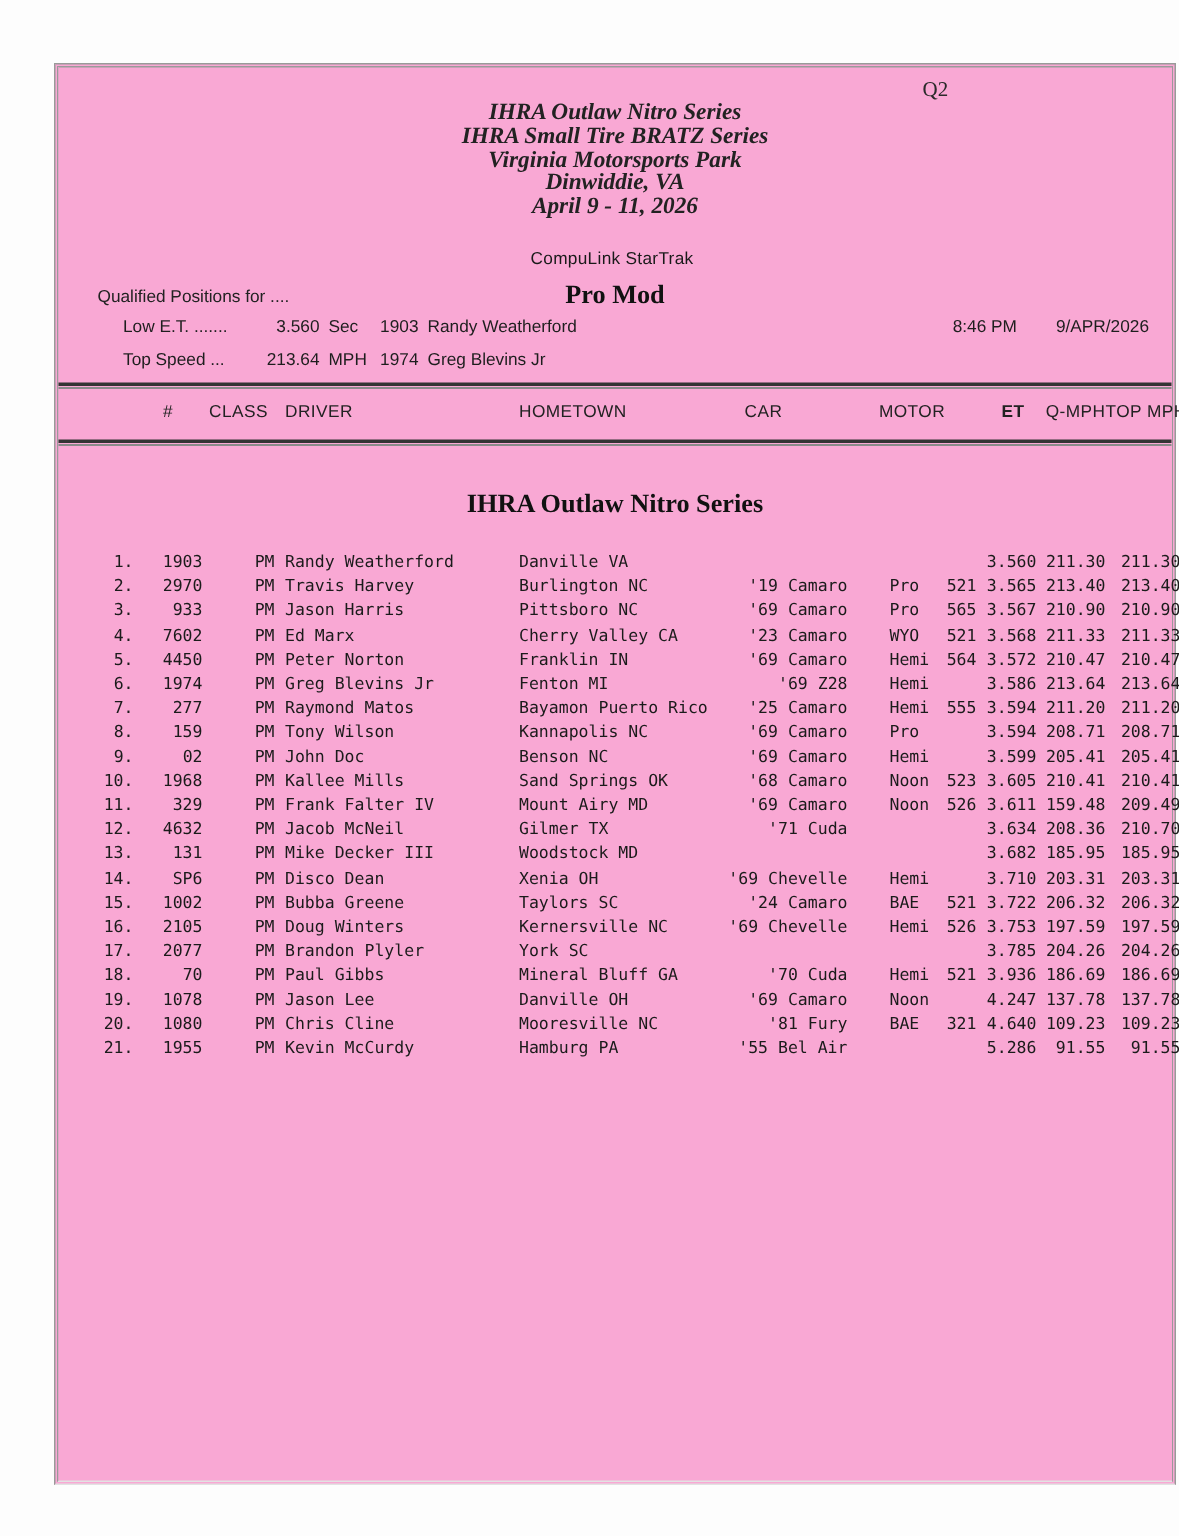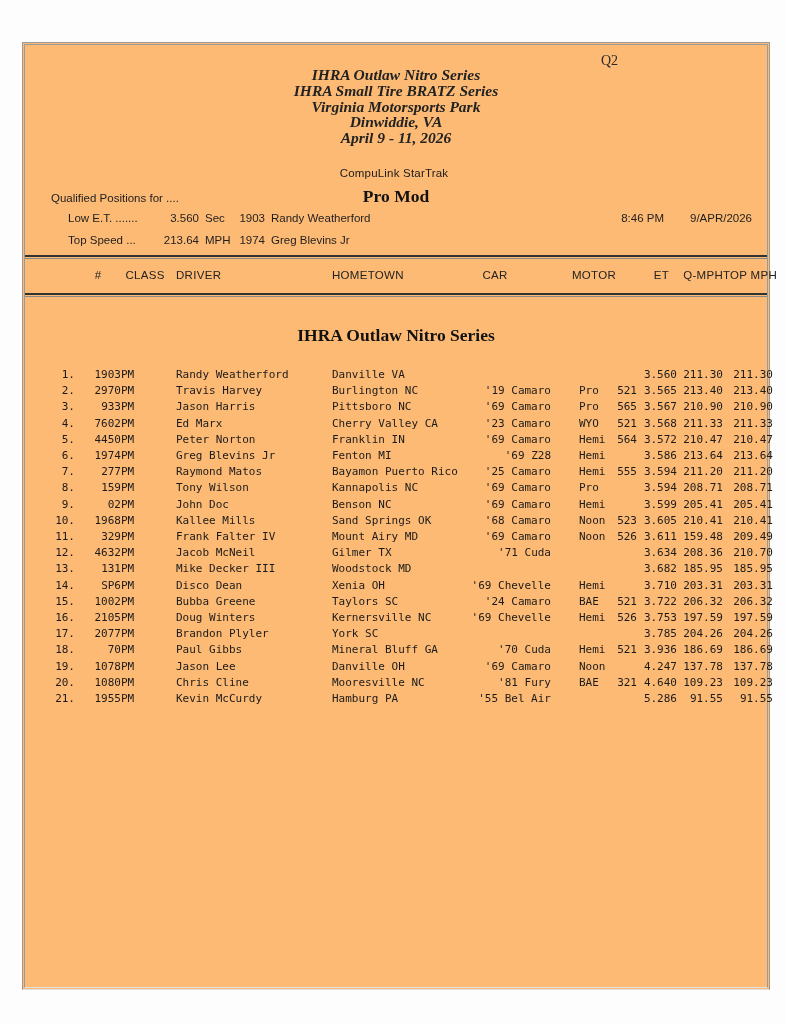--- a/index.html
+++ b/index.html
@@ -2,23 +2,23 @@
 <html><head>
 <meta charset="utf-8">
 <style>
   html,body{margin:0;padding:0;}
   body{
     width:786px;height:1024px;position:relative;overflow:hidden;
     background:#fdfdfd;color:#1c1c1c;
     font-family:"Liberation Sans", sans-serif;
   }
   .page-frame{
-    position:absolute;left:22px;top:42px;width:748px;height:948px;
+    position:absolute;left:36px;top:42px;width:748px;height:948px;
     border:3px double #9a9a9a;border-bottom-color:#e2e2e2;
-    box-sizing:border-box;background:#fdba74;
+    box-sizing:border-box;background:#f9a8d4;
   }
   .qualifier{
     position:absolute;left:576px;top:8px;
     font-family:"Liberation Serif", serif;font-size:14px;color:#2a2a2a;
   }
   .title-block{
     margin-top:22px;text-align:center;
     font-family:"Liberation Serif", serif;font-style:italic;font-weight:600;
     font-size:15.5px;line-height:15.8px;color:#222;
   }
@@ -54,30 +54,30 @@
     grid-template-columns:38px 46px 48px 156px 114px 112px 56px 30px 40px 46px 50px;
     padding-left:12px;box-sizing:border-box;
   }
   .col-head{
     height:30px;align-items:center;font-size:11.5px;color:#222;letter-spacing:.3px;
   }
   .col-head > div{white-space:nowrap;}
   .c-right{text-align:right;}
   .c-center{text-align:center;}
   .h-motor{grid-column:7 / span 2;text-align:center;}
-  .h-et{padding-right:8px;}
+  .h-et{padding-right:8px;font-weight:bold;}
   .section-title{
     margin-top:27px;text-align:center;
     font-family:"Liberation Serif", serif;font-weight:bold;font-size:17.5px;color:#111;
   }
   .results{margin-top:21px;font-family:"DejaVu Sans Mono", monospace;font-size:11px;}
   .results .grid-row{line-height:16.2px;color:#1b1b1b;white-space:nowrap;}
   .cell-pos{text-align:right;}
   .cell-num{text-align:right;}
-  .cell-cls{text-align:left;}
+  .cell-cls{text-align:right;}
   .cell-driver{padding-left:7px;overflow:visible;}
   .cell-home{padding-left:7px;overflow:visible;}
   .cell-car{padding-left:18px;overflow:visible;text-align:right;}
   .cell-motor{padding-left:28px;overflow:visible;}
   .cell-size{text-align:right;}
   .cell-et{text-align:right;}
   .cell-qmph{text-align:right;}
   .cell-top{text-align:right;}
 </style>
 </head>

